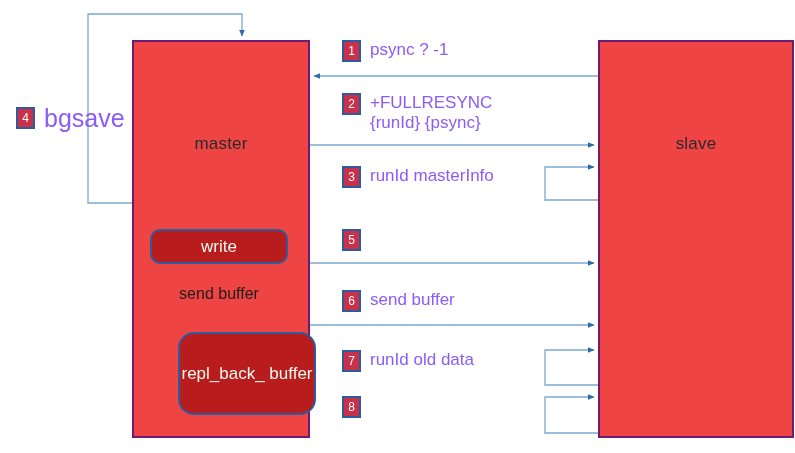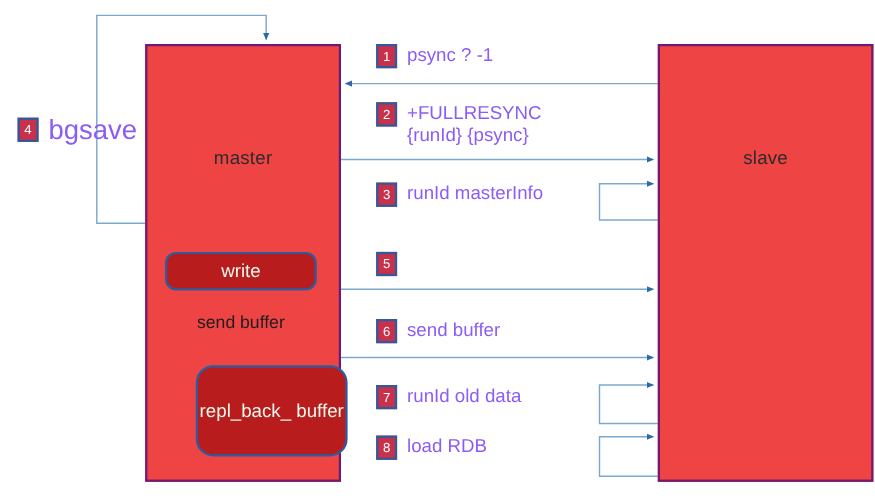--- a/index.html
+++ b/index.html
@@ -128,14 +128,13 @@
   <div class="caption">send buffer</div>
 </div>
 
 <div class="step" id="step7">
   <div class="badge">7</div>
   <div class="caption">runId old data</div>
 </div>
 
 <div class="step" id="step8">
   <div class="badge">8</div>
-  <div class="caption">load RDB</div>
 </div>
 
 </body></html>

